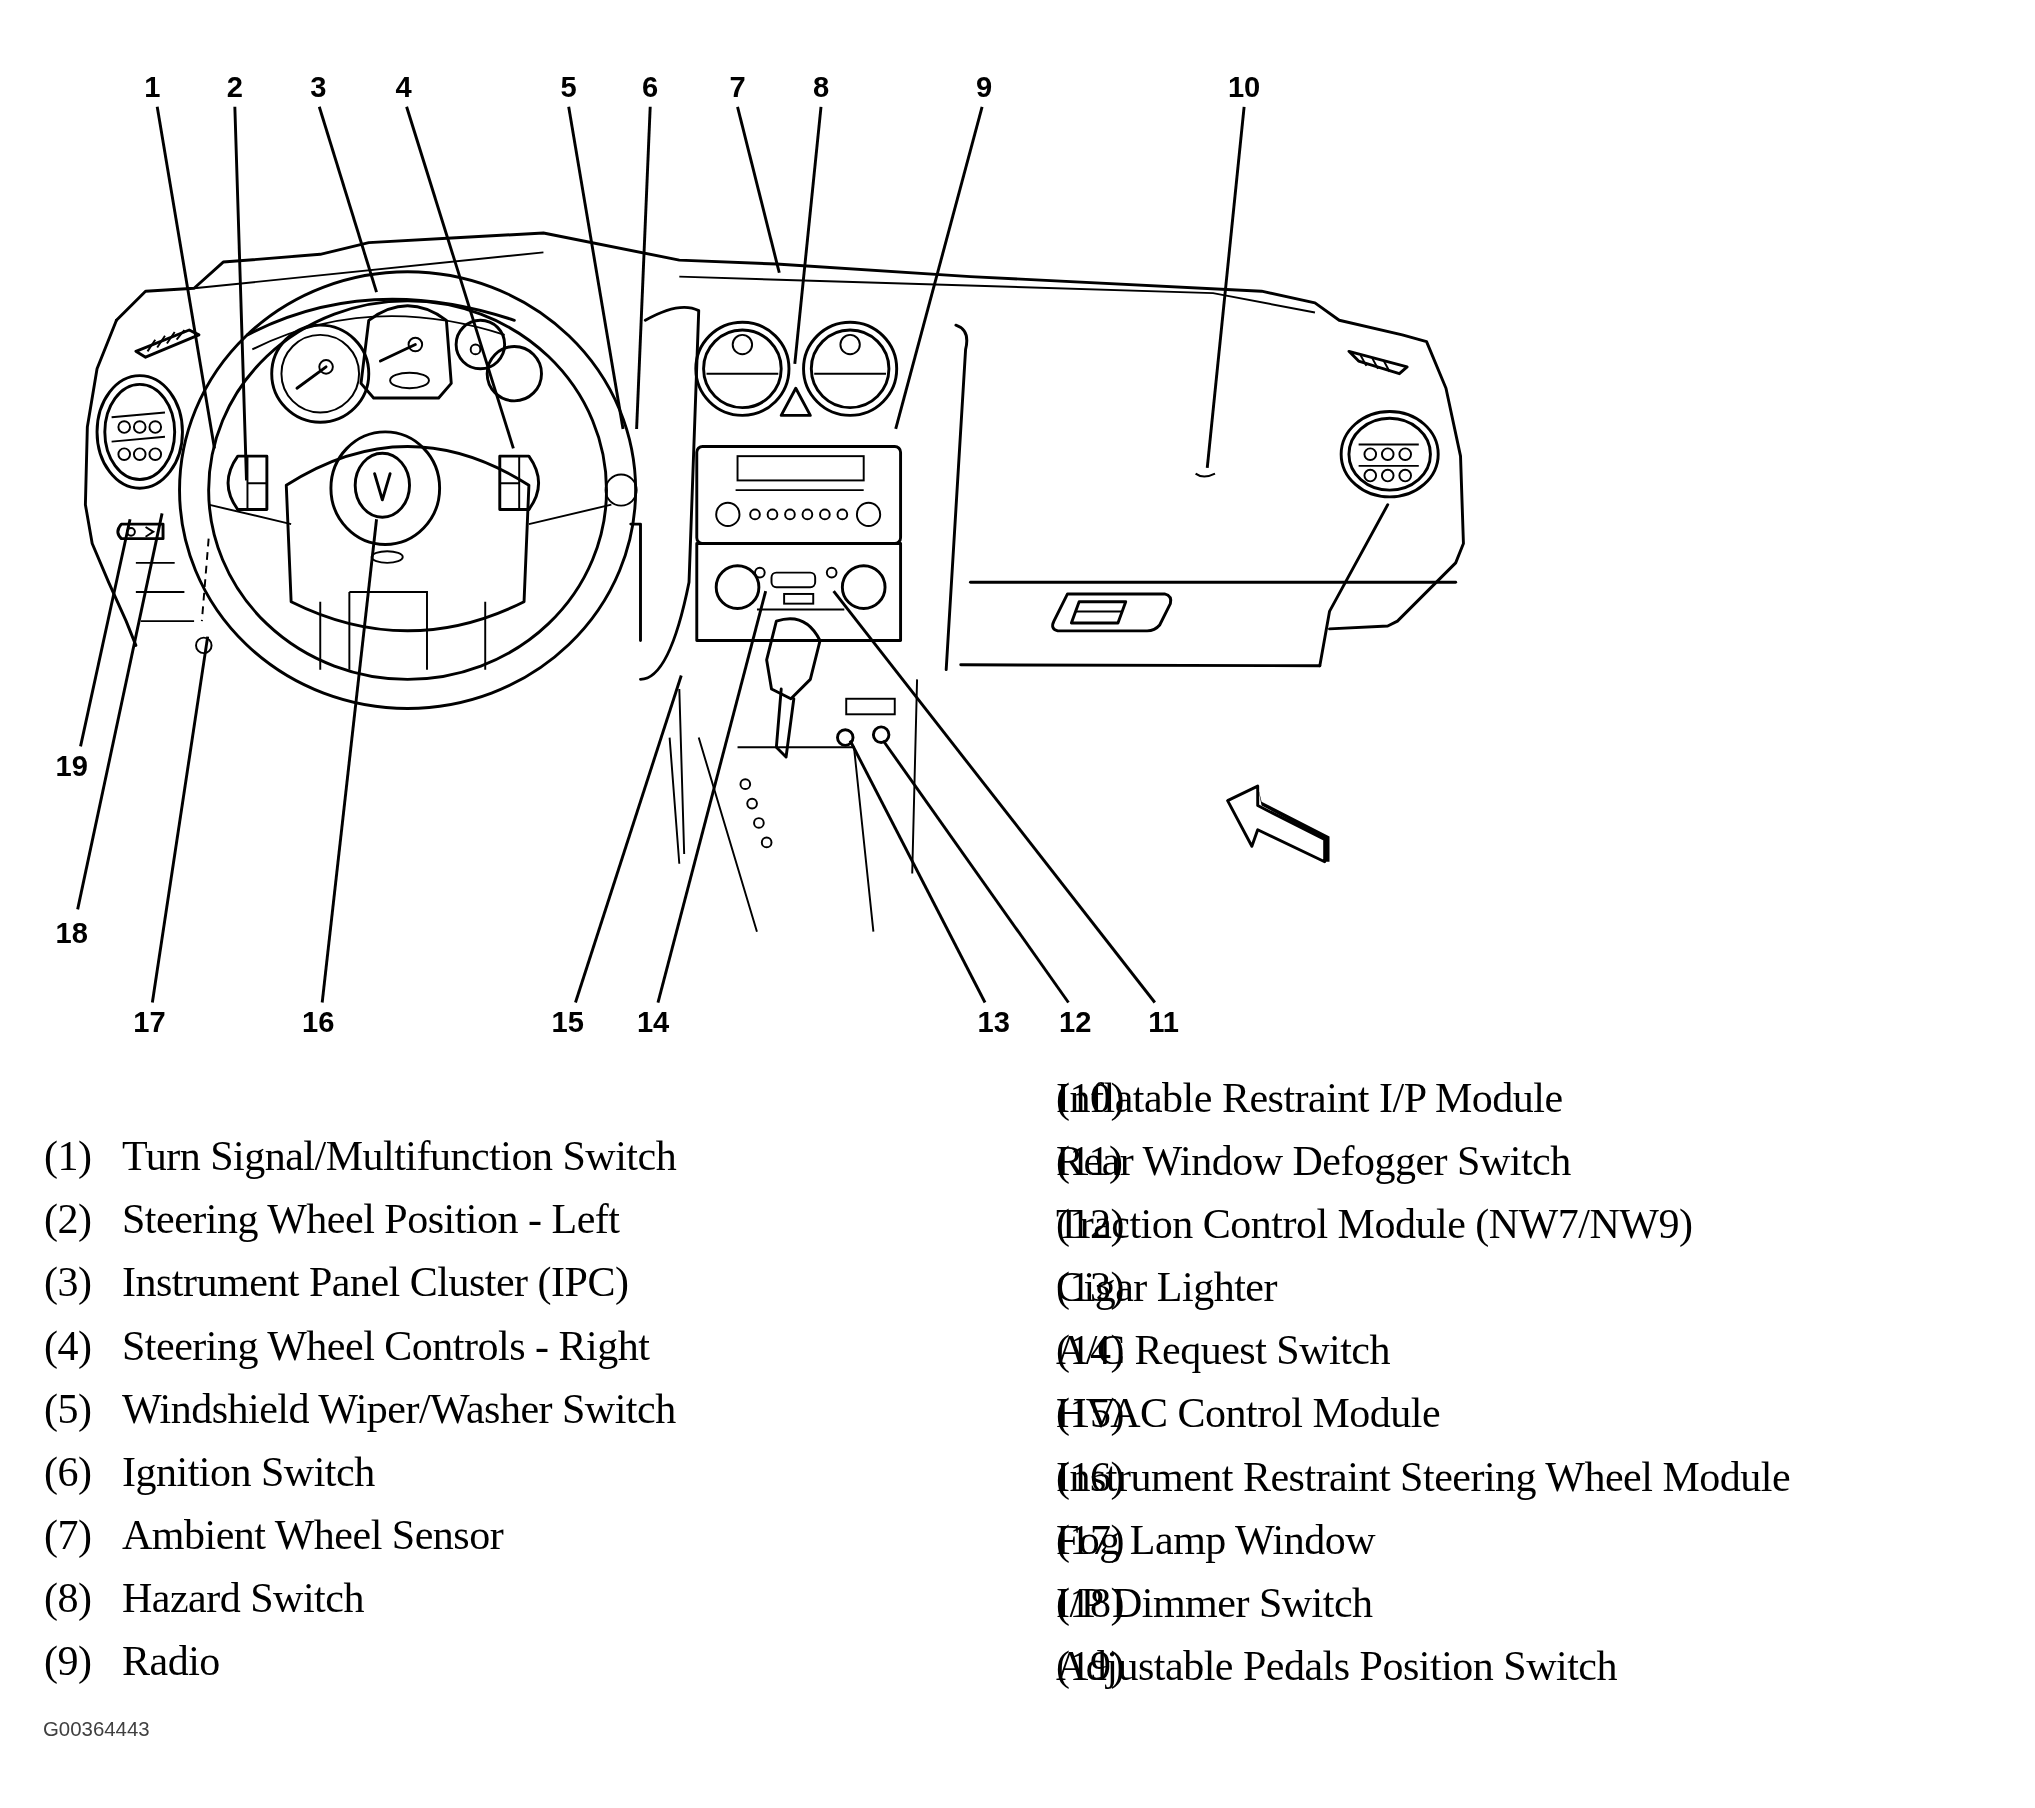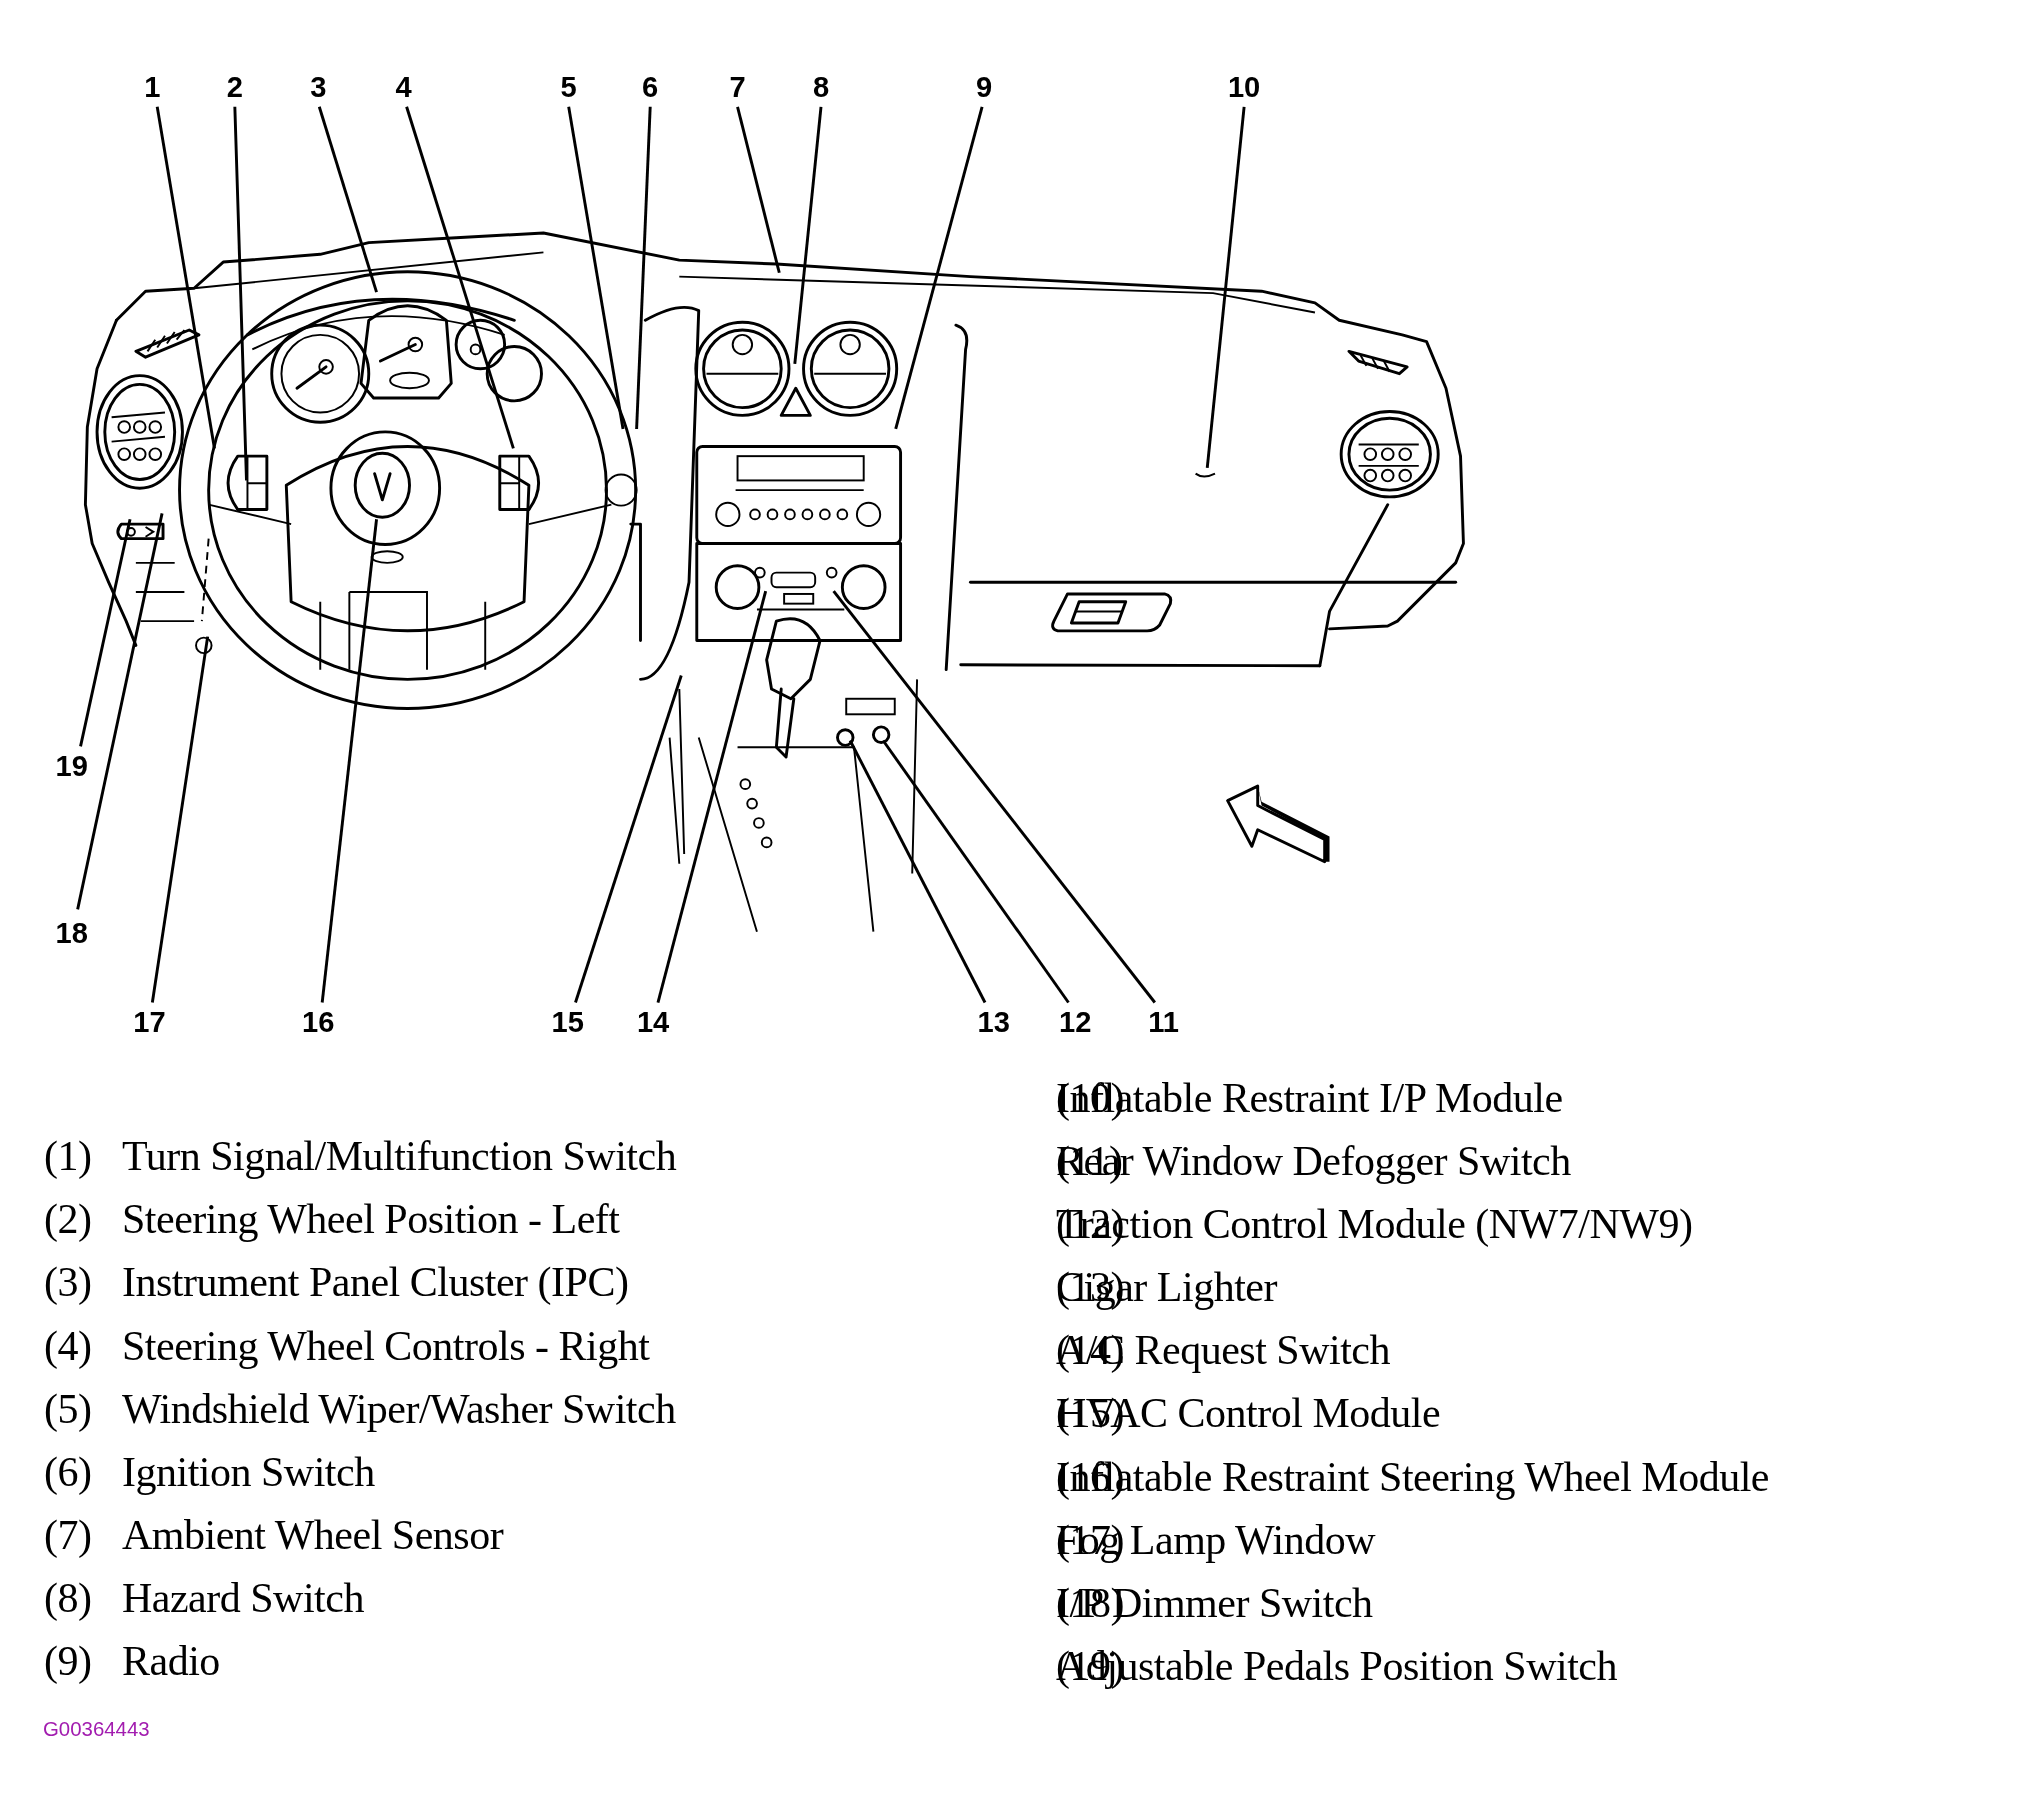--- a/index.html
+++ b/index.html
@@ -3,21 +3,21 @@
 <meta charset="utf-8">
 <style>
   html, body { margin: 0; padding: 0; background: #ffffff; }
   body { width: 2036px; height: 1809px; position: relative; overflow: hidden; }
   #diagram { position: absolute; left: 0; top: 0; width: 2036px; height: 1809px; }
   .callout { font-family: "Liberation Sans", sans-serif; font-weight: bold; font-size: 30px; fill: #000; }
   .leg { position: absolute; font-family: "Liberation Serif", serif; font-size: 42px; color: #000; white-space: nowrap; line-height: 1; letter-spacing: -0.5px; }
   .leg .num { display: inline-block; }
   .legL .num { width: 78px; }
   .legR .num { width: 0; }
-  .figid { position: absolute; left: 43px; top: 1718px; font-family: "Liberation Sans", sans-serif; font-size: 20.4px; color: #a21caf; }
+  .figid { position: absolute; left: 43px; top: 1718px; font-family: "Liberation Sans", sans-serif; font-size: 20.4px; color: #404040; }
   .ln { stroke: #000; stroke-width: 3; fill: none; stroke-linecap: round; stroke-linejoin: round; }
   .thin { stroke: #000; stroke-width: 2; fill: none; }
   .lead { stroke: #000; stroke-width: 3; fill: none; }
 </style>
 </head>
 <body>
 
 <svg id="diagram" viewBox="0 0 2098 1864" xmlns="http://www.w3.org/2000/svg">
 
   <g>
@@ -233,20 +233,20 @@
   <div class="leg legL" style="left:44px; top:1640px;"><span class="num">(9)</span><span>Radio</span></div>
 </div>
 
 <div>
   <div class="leg legR" style="left:1056px; top:1077px;"><span class="num">(10)</span><span>Inflatable Restraint I/P Module</span></div>
   <div class="leg legR" style="left:1056px; top:1140px;"><span class="num">(11)</span><span>Rear Window Defogger Switch</span></div>
   <div class="leg legR" style="left:1056px; top:1203px;"><span class="num">(12)</span><span>Traction Control Module (NW7/NW9)</span></div>
   <div class="leg legR" style="left:1056px; top:1266px;"><span class="num">(13)</span><span>Cigar Lighter</span></div>
   <div class="leg legR" style="left:1056px; top:1329px;"><span class="num">(14)</span><span>A/C Request Switch</span></div>
   <div class="leg legR" style="left:1056px; top:1392px;"><span class="num">(15)</span><span>HVAC Control Module</span></div>
-  <div class="leg legR" style="left:1056px; top:1456px;"><span class="num">(16)</span><span>Inflatable Restraint Steering Wheel Module</span></div>
+  <div class="leg legR" style="left:1056px; top:1456px;"><span class="num">(16)</span><span>Instrument Restraint Steering Wheel Module</span></div>
   <div class="leg legR" style="left:1056px; top:1519px;"><span class="num">(17)</span><span>Fog Lamp Window</span></div>
   <div class="leg legR" style="left:1056px; top:1582px;"><span class="num">(18)</span><span>I/P Dimmer Switch</span></div>
   <div class="leg legR" style="left:1056px; top:1645px;"><span class="num">(19)</span><span>Adjustable Pedals Position Switch</span></div>
 </div>
 
 <div class="figid">G00364443</div>
 
 
 </body></html>

